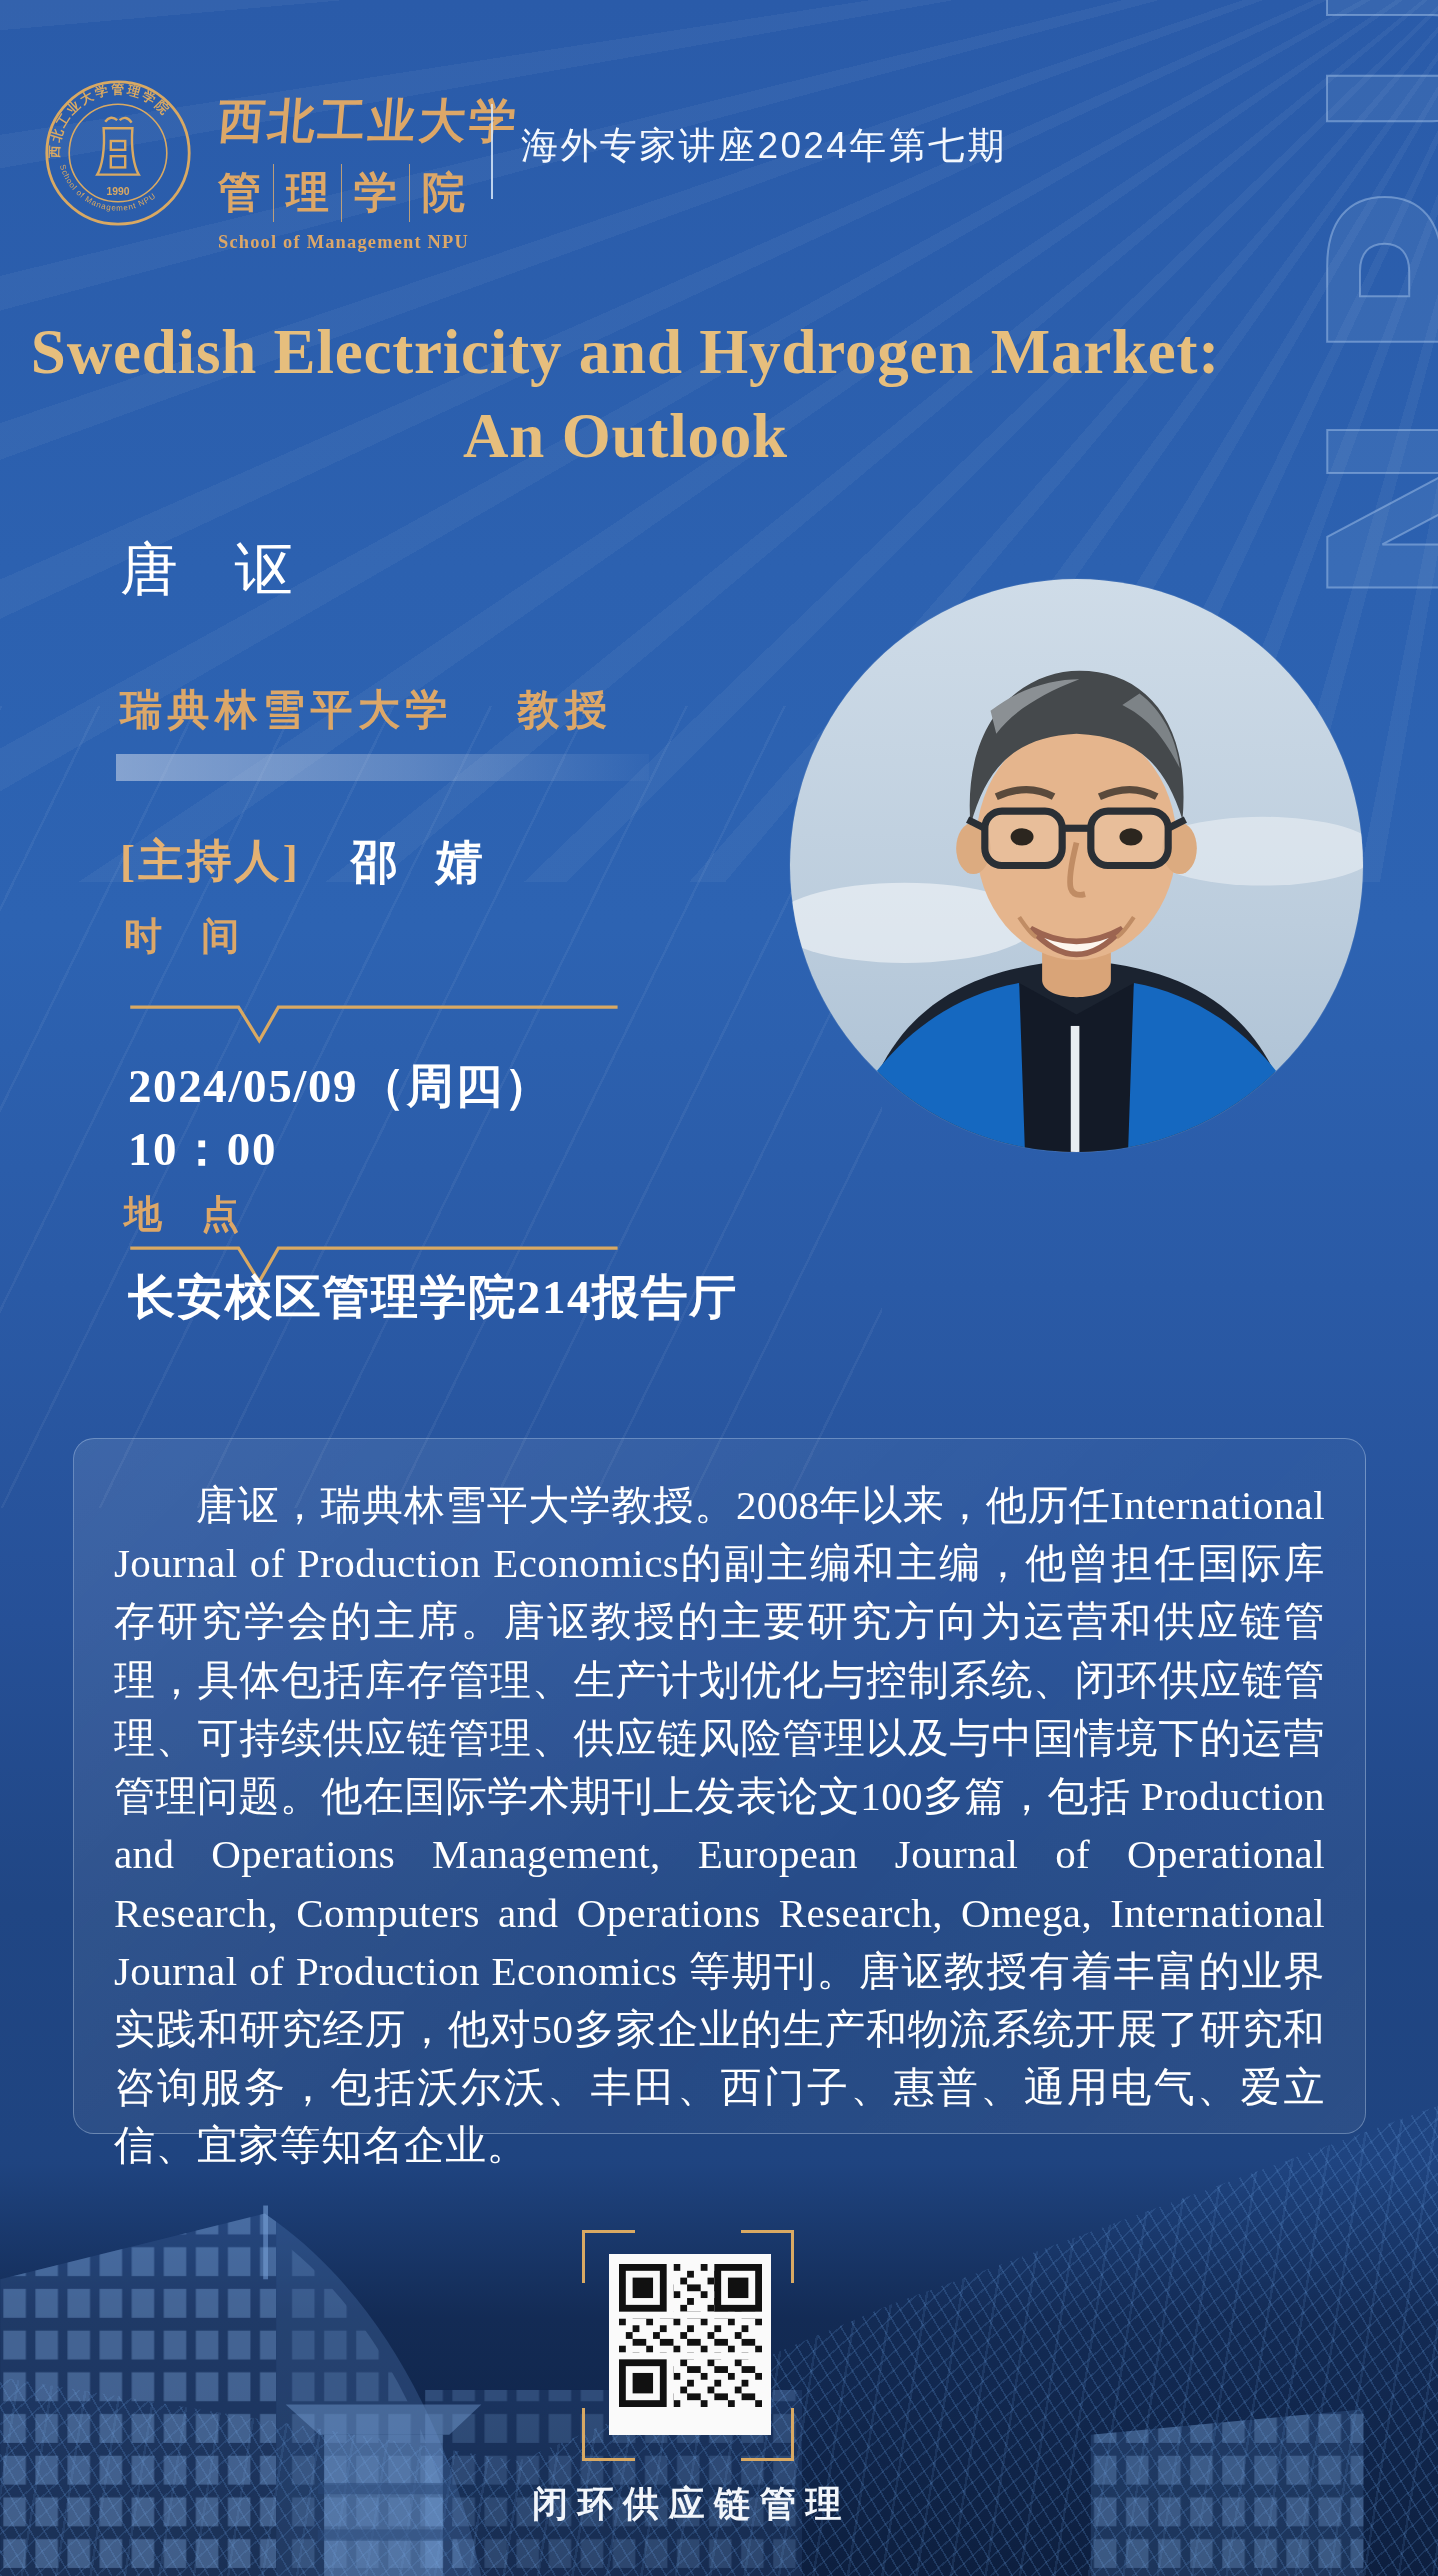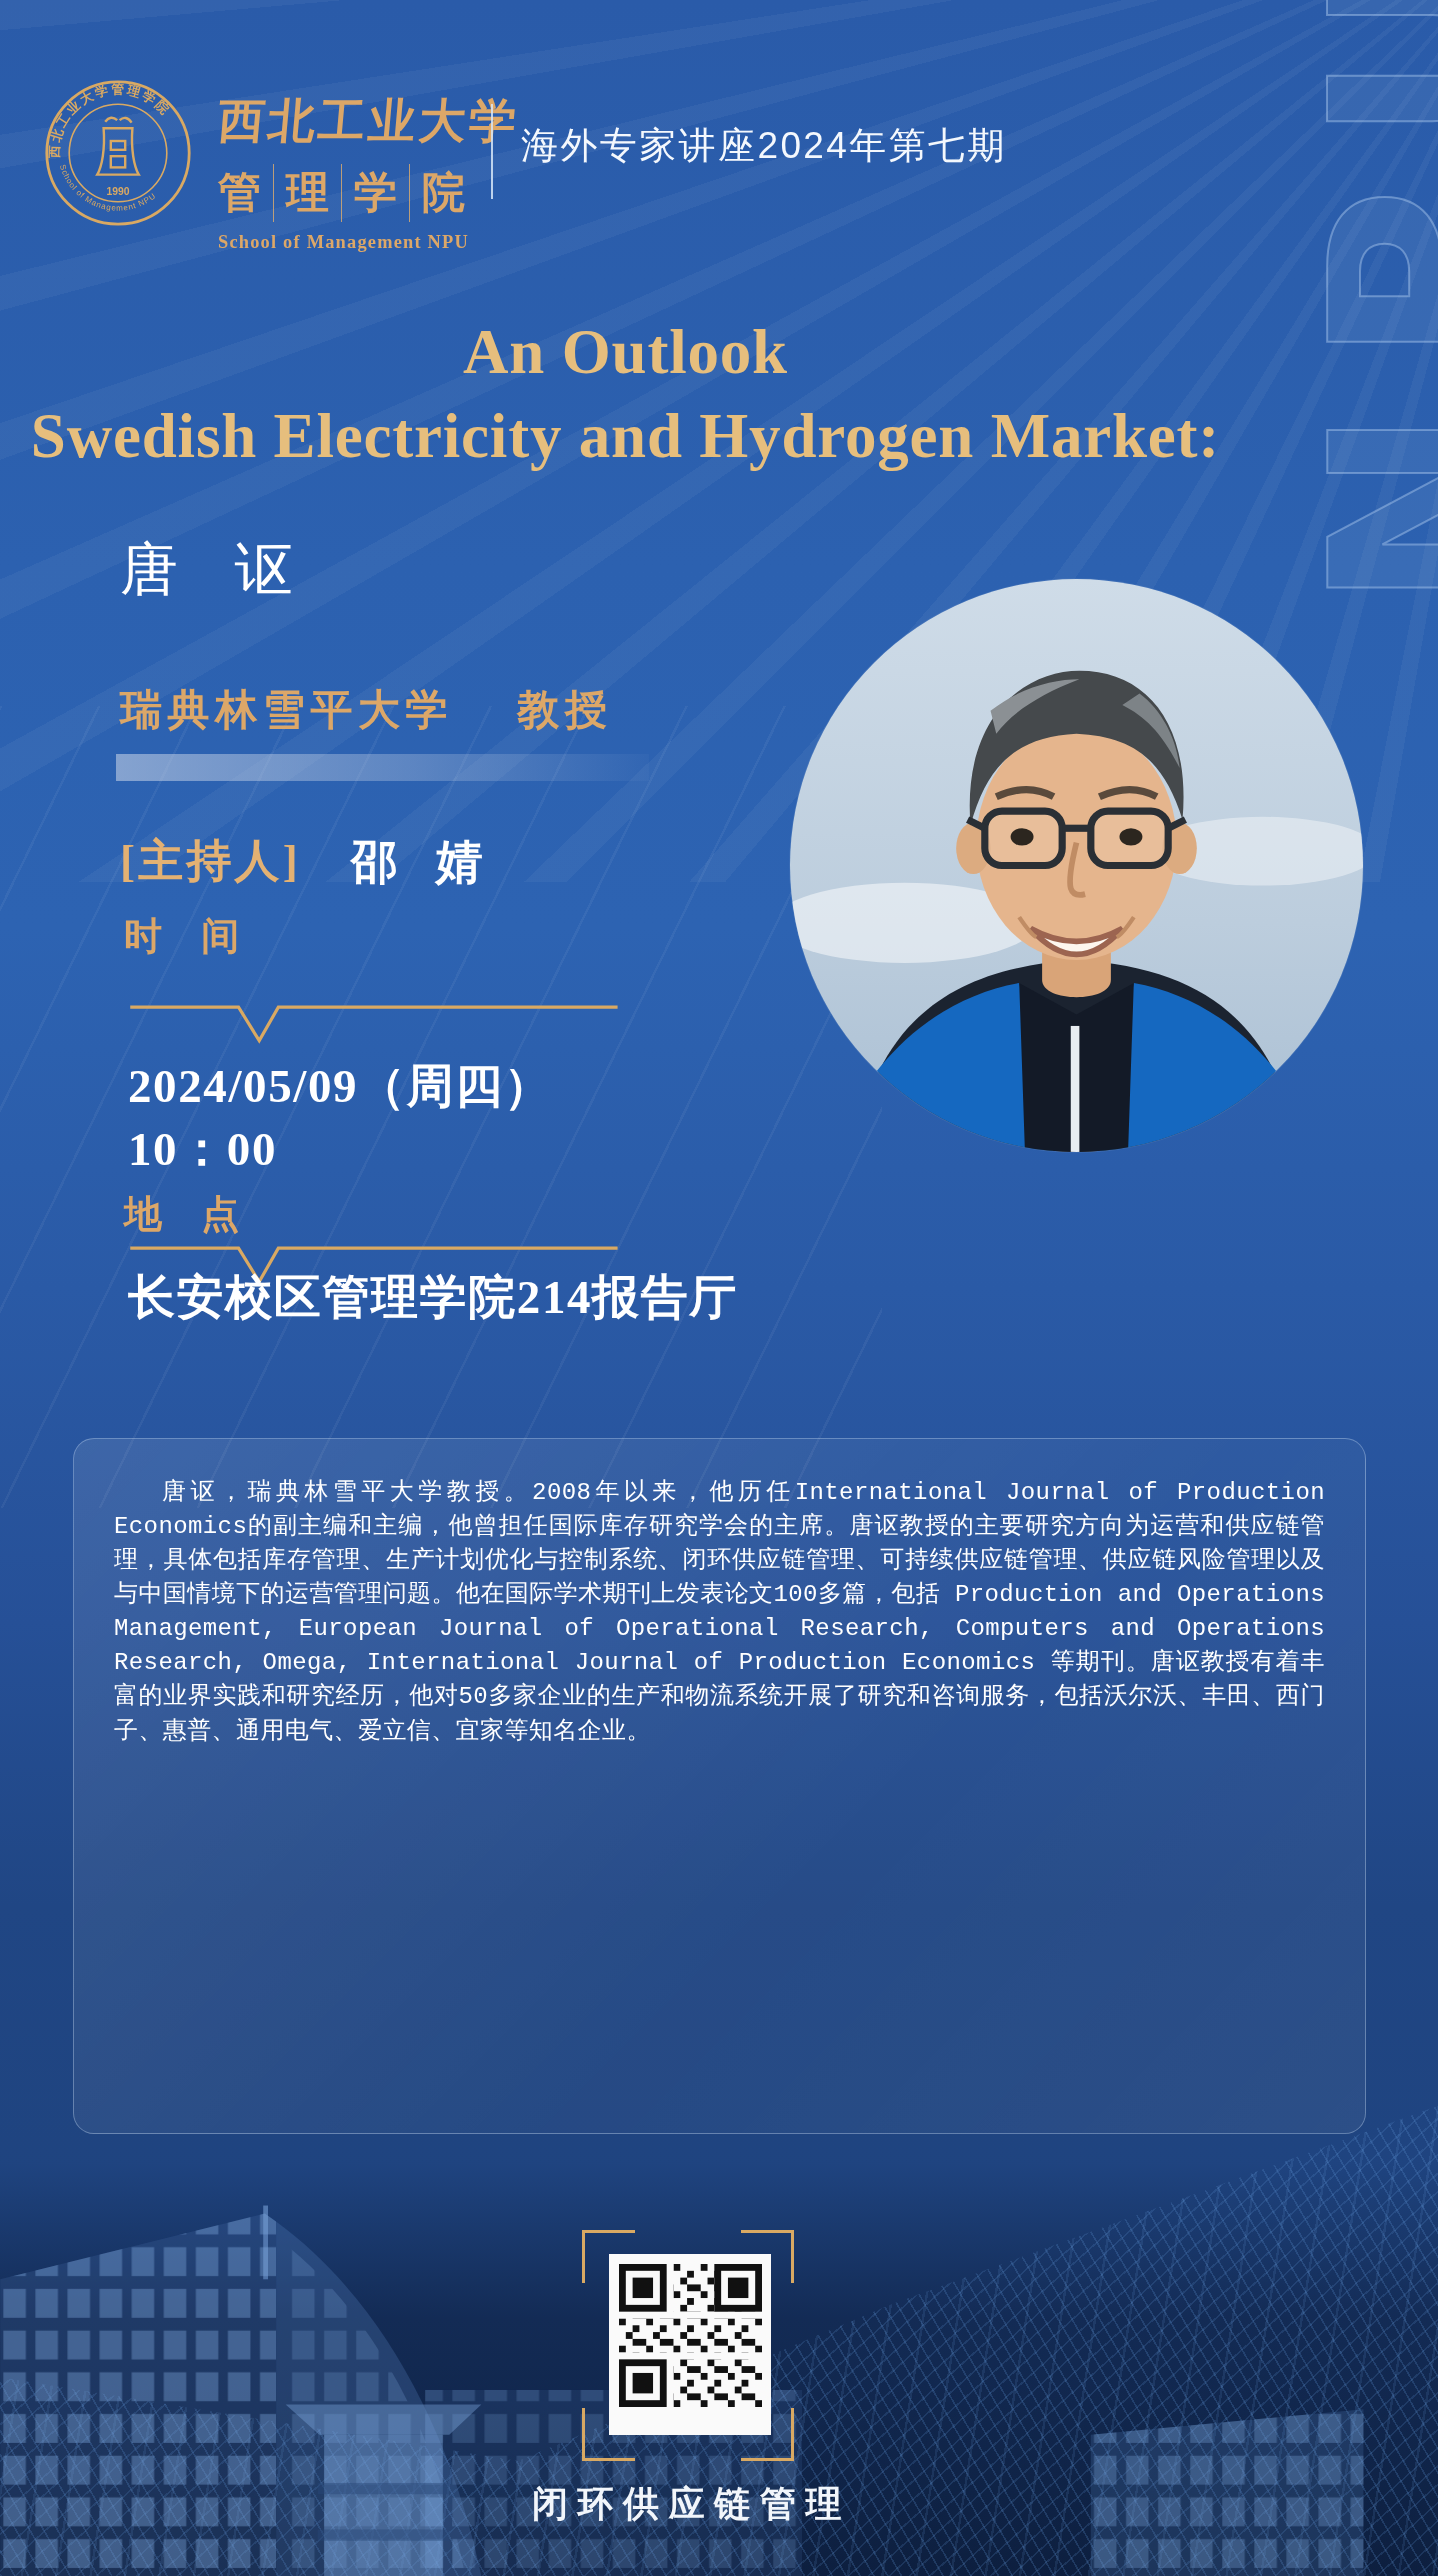--- a/index.html
+++ b/index.html
@@ -57,21 +57,21 @@
   .info-text{position:absolute;left:128px;color:#FFFFFF;font-size:47px;font-weight:600;letter-spacing:1.6px;
     font-family:"Liberation Serif","DejaVu Serif",serif;white-space:nowrap;}
   
   .portrait{position:absolute;left:790px;top:579px;width:573px;height:573px;border-radius:50%;overflow:hidden;
     box-shadow:0 0 0 0.8px rgba(255,255,255,0.08);}
   
   .bio-panel{position:absolute;left:73px;top:1438px;width:1293px;height:696px;box-sizing:border-box;
     border-radius:21px;border:1.6px solid rgba(210,228,248,0.35);
     background:linear-gradient(135deg,rgba(255,255,255,0.10),rgba(255,255,255,0.03) 60%,rgba(255,255,255,0.06));
     padding:37px 40px 32px 40px;}
-  .bio-text{font-family:Liberation Mono, monospace;font-size:24px;line-height:1.42;color:#FFFFFF;
+  .bio-text{font-family:Liberation Serif, serif;font-size:41px;line-height:1.42;color:#FFFFFF;
     text-align:justify;text-indent:2em;letter-spacing:0.4px;}
   
   .qr-frame{position:absolute;left:582px;top:2230px;width:212px;height:231px;}
   .corner{position:absolute;width:50px;height:50px;border:3.2px solid #D9A963;}
   .corner.tl{left:0;top:0;border-right:none;border-bottom:none;}
   .corner.tr{right:0;top:0;border-left:none;border-bottom:none;}
   .corner.bl{left:0;bottom:0;border-right:none;border-top:none;}
   .corner.br{right:0;bottom:0;border-left:none;border-top:none;}
   .qr-box{position:absolute;left:27px;top:24px;width:162px;height:181px;background:#FAFAFA;
     display:flex;align-items:flex-start;justify-content:center;padding-top:9.6px;box-sizing:border-box;}
@@ -141,22 +141,22 @@
       <span class="wm-char">学</span>
       <span class="wm-char">院</span>
     </div>
     <div class="wm-en">School of Management  NPU</div>
   </div>
 
   <div class="hdr-divider"></div>
   <div class="series">海外专家讲座2024年第七期</div>
 
   <div class="title">
+    <div>Swedish Electricity and Hydrogen Market:</div>
     <div>An Outlook</div>
-    <div>Swedish Electricity and Hydrogen Market:</div>
   </div>
 
   <div class="spk-name">唐  讴</div>
   <div class="spk-affil">
     <span>瑞典林雪平大学</span>
     <span class="pos">教授</span>
   </div>
   <div class="grad-bar"></div>
 
   <div class="host">

